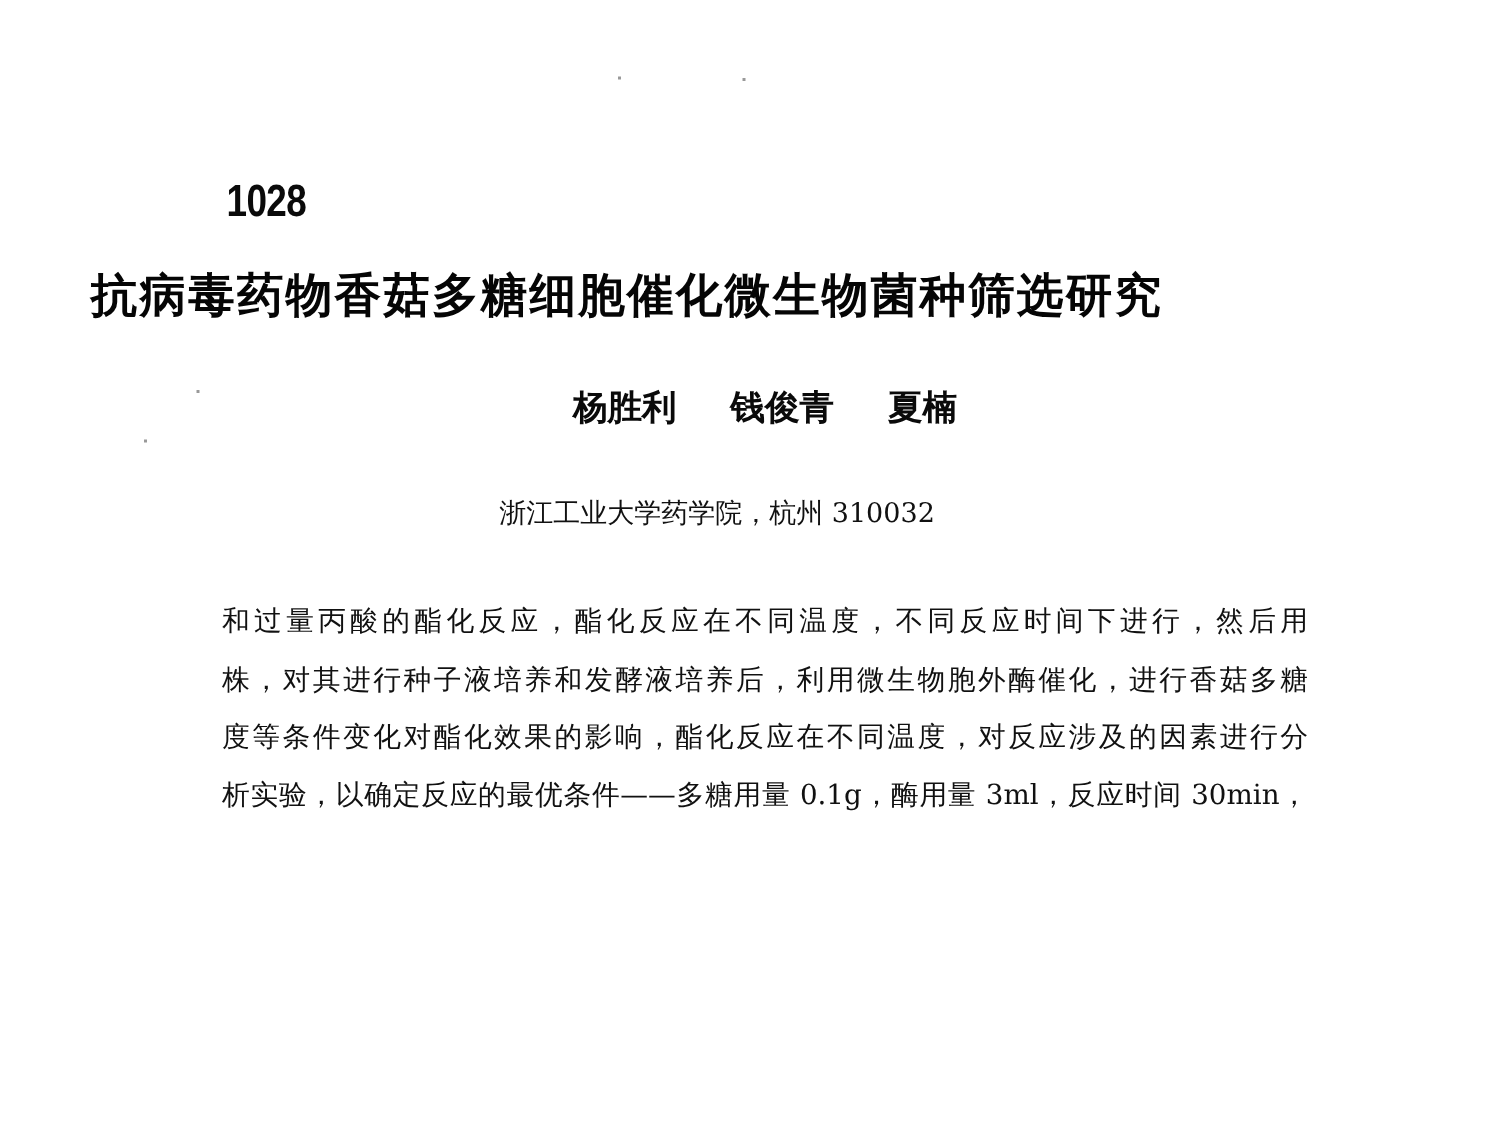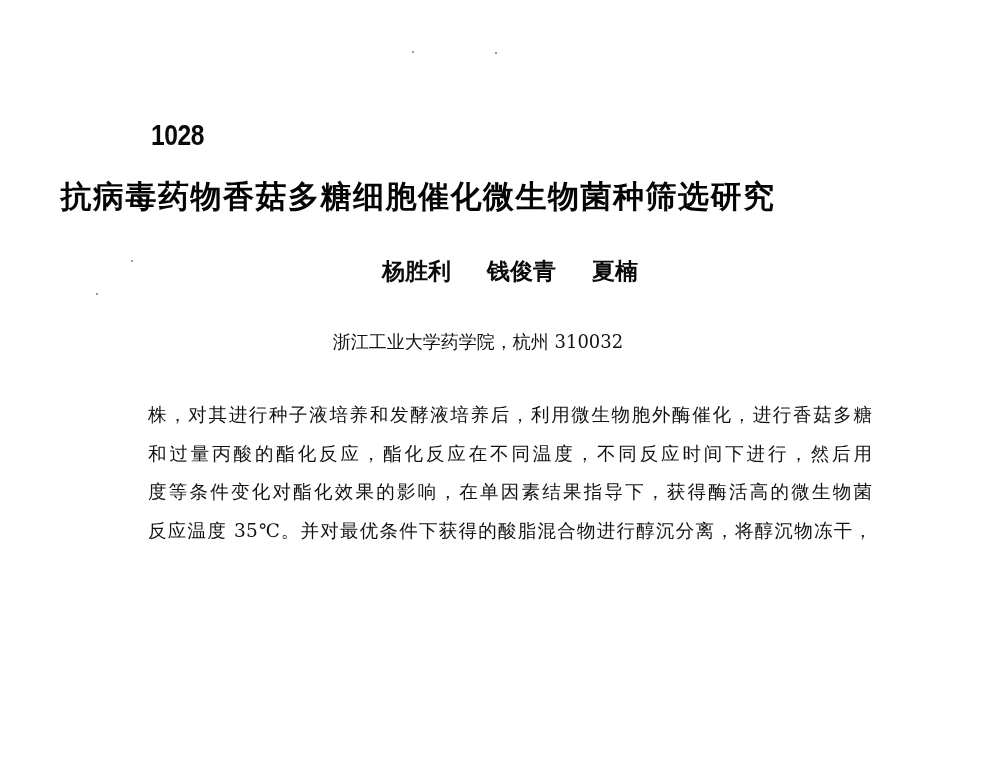--- a/index.html
+++ b/index.html
@@ -105,17 +105,17 @@
 
 <div class="authors">
   <span>杨胜利</span>
   <span>钱俊青</span>
   <span>夏楠</span>
 </div>
 
 <div class="affiliation">浙江工业大学药学院，杭州 310032</div>
 
 <div class="abstract">
+  <span class="line">和过量丙酸的酯化反应，酯化反应在不同温度，不同反应时间下进行，然后用</span>
   <span class="line">株，对其进行种子液培养和发酵液培养后，利用微生物胞外酶催化，进行香菇多糖</span>
-  <span class="line">和过量丙酸的酯化反应，酯化反应在不同温度，不同反应时间下进行，然后用</span>
-  <span class="line">度等条件变化对酯化效果的影响，在单因素结果指导下，获得酶活高的微生物菌</span>
-  <span class="line">反应温度 35℃。并对最优条件下获得的酸脂混合物进行醇沉分离，将醇沉物冻干，</span>
+  <span class="line">度等条件变化对酯化效果的影响，酯化反应在不同温度，对反应涉及的因素进行分</span>
+  <span class="line">析实验，以确定反应的最优条件——多糖用量 0.1g，酶用量 3ml，反应时间 30min，</span>
 </div>
 
 </body></html>

